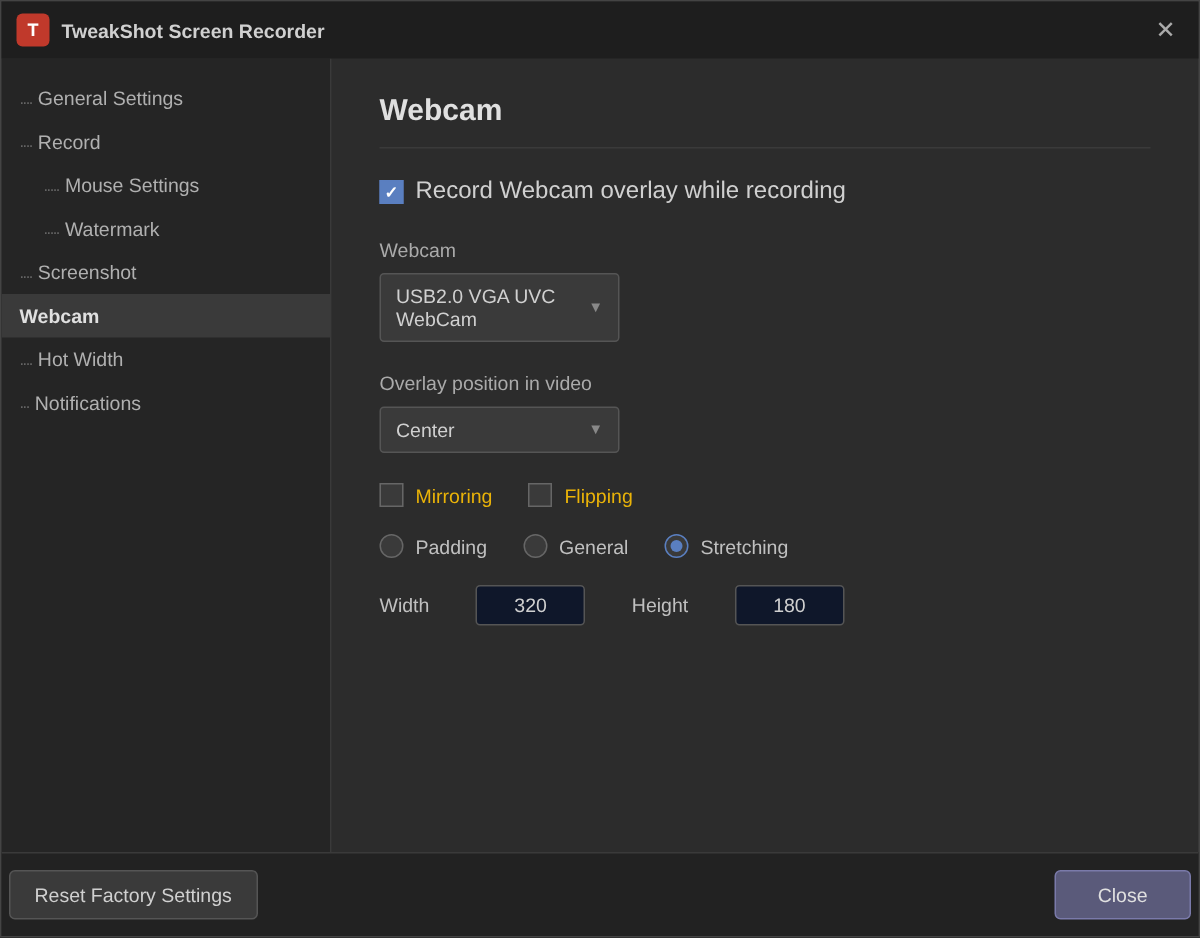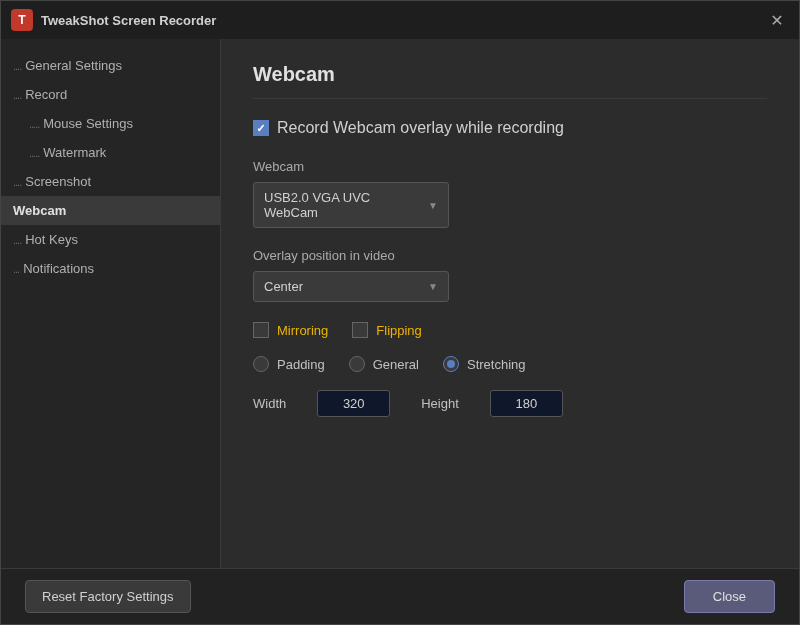--- a/index.html
+++ b/index.html
@@ -165,21 +165,21 @@
       font-size: 13px;
       color: #aaa;
       margin-bottom: 8px;
     }
 
     .form-group {
       margin-bottom: 20px;
     }
 
     .dropdown {
-      width: 196px;
+      width: 160px;
       background: #3a3a3a;
       border: 1px solid #555;
       border-radius: 3px;
       padding: 7px 10px;
       color: #d0d0d0;
       font-size: 13px;
       display: flex;
       align-items: center;
       justify-content: space-between;
       cursor: pointer;
@@ -264,21 +264,21 @@
       text-align: center;
     }
 
     .bottom-bar {
       height: 56px;
       background: #222;
       border-top: 1px solid #3a3a3a;
       display: flex;
       align-items: center;
       justify-content: space-between;
-      padding: 0 24px;
+      padding: 0 5px;
       flex-shrink: 0;
       gap: 12px;
     }
 
     .btn-reset {
       background: #3a3a3a;
       border: 1px solid #555;
       color: #d0d0d0;
       font-size: 13px;
       padding: 8px 16px;
@@ -332,21 +332,21 @@
       </div>
       <div class="sidebar-item">
         <span class="sidebar-dashes">....</span>
         <span>Screenshot</span>
       </div>
       <div class="sidebar-item active">
         <span>Webcam</span>
       </div>
       <div class="sidebar-item">
         <span class="sidebar-dashes">....</span>
-        <span>Hot Keys</span>
+        <span>Hot Width</span>
       </div>
       <div class="sidebar-item">
         <span class="sidebar-dashes">...</span>
         <span>Notifications</span>
       </div>
     </div>
 
     <div class="content-area">
       <div class="content-title">Webcam</div>
 

